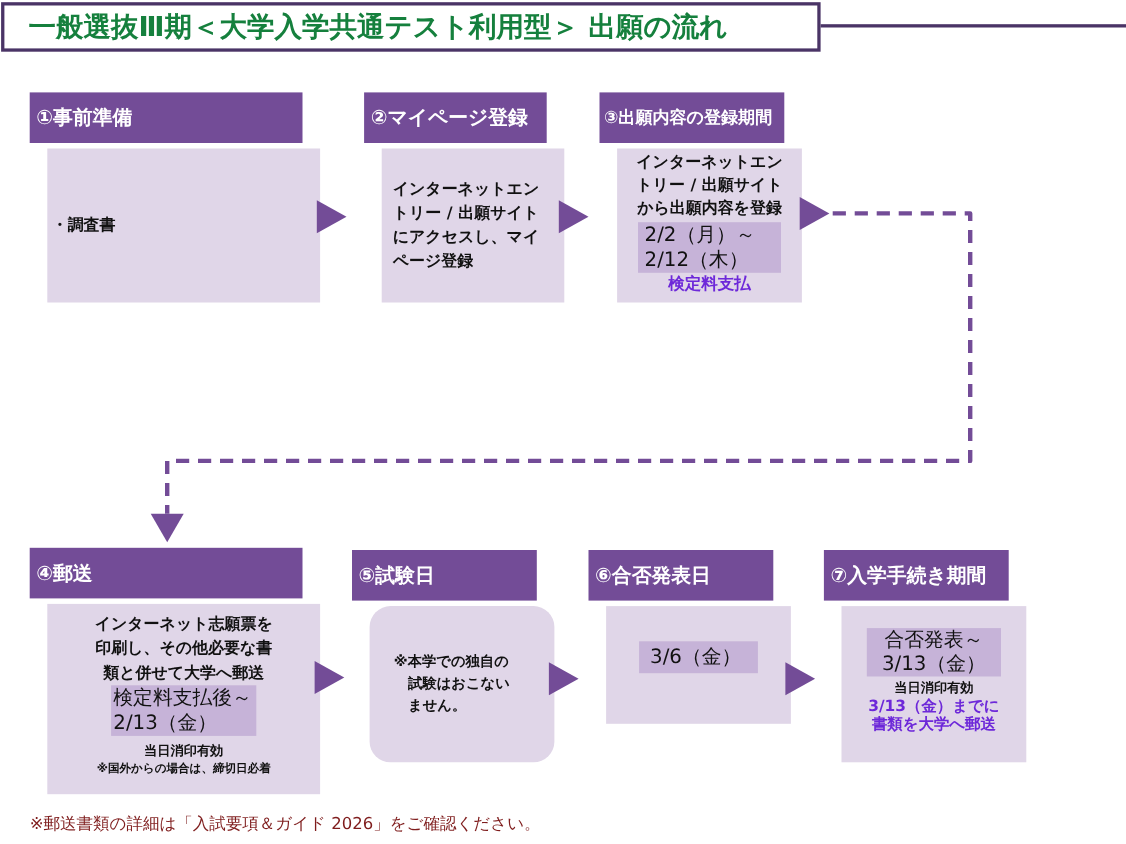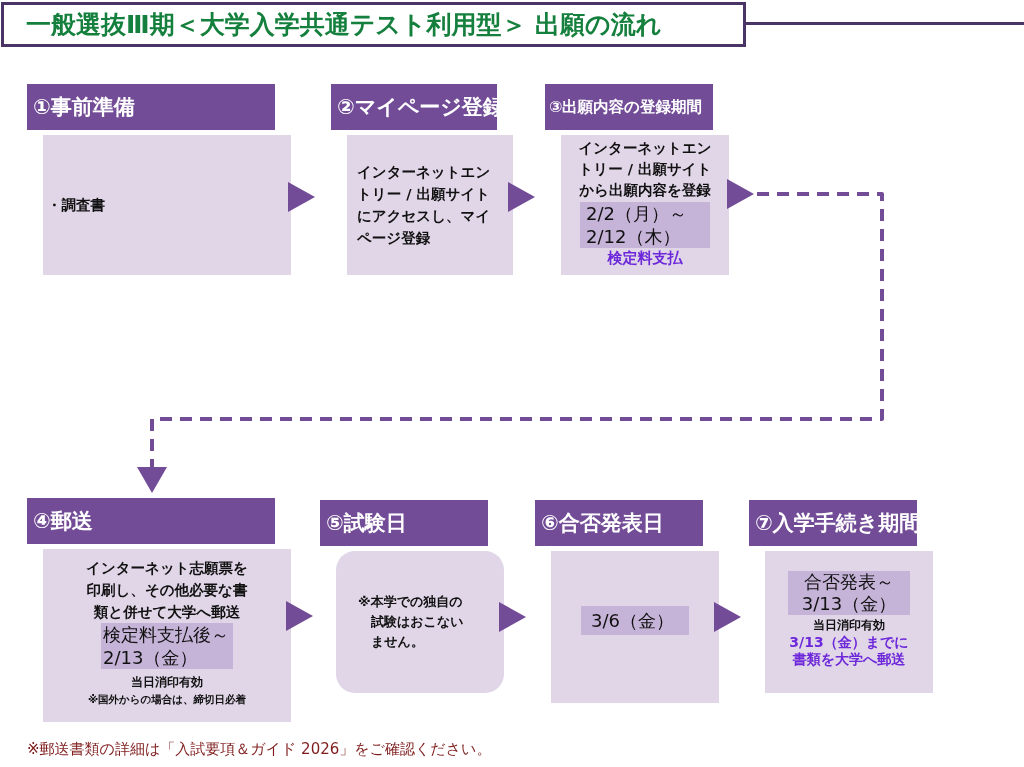--- a/index.html
+++ b/index.html
@@ -13,21 +13,21 @@
     font-size: 25px; font-weight: bold; letter-spacing: 0px; color: #15803d;
     white-space: nowrap;
   }
   .title-line {
     position: absolute; left: 746px; top: 22px; width: 278px; height: 3px; background: #4a3466;
   }
 
   .step { position: absolute; }
   .step .hdr {
     position: absolute; left: 0; top: 0; width: 100%; height: 46px;
-    background: #734c97; color: #fff; font-weight: bold; font-size: 21px;
+    background: #734c97; color: #fff; font-weight: bold; font-size: 18px;
     display: flex; align-items: center; padding-left: 6px; white-space: nowrap;
   }
   .step .body {
     position: absolute; left: 16px; top: 51px; width: 100%;
     background: #e0d6e8; font-size: 14.5px; font-weight: bold; line-height: 22px;
     display: flex; flex-direction: column; justify-content: center; align-items: center;
     text-align: center;
   }
   .hl {
     background: #c6b3d8; font-weight: normal; font-size: 18px; line-height: 23px; color: #111;
@@ -118,21 +118,21 @@
   <div class="body" style="height:142px; align-items:flex-start; padding-left:22px; text-align:left; font-size:13px; line-height:20px; white-space:pre;border-radius:19px;">
     <div>※本学での独自の</div>
     <div>　試験はおこない</div>
     <div>　ません。</div>
   </div>
 </div>
 <div class="arrow" style="left:499px; top:602px;"></div>
 
 <div class="step" style="left:535px; top:500px; width:168px;">
   <div class="hdr">⑥合否発表日</div>
-  <div class="body" style="height:152px;">
+  <div class="body" style="height:107px;">
     <div class="hl" style="width:108px; padding:3px 0 3px 10px; margin-top:-14px;">3/6（金）</div>
   </div>
 </div>
 <div class="arrow" style="left:714px; top:602px;"></div>
 
 <div class="step" style="left:749px; top:500px; width:168px;">
   <div class="hdr">⑦入学手続き期間</div>
   <div class="body" style="height:142px; justify-content:flex-start; padding-top:20px;">
     <div class="hl" style="width:122px; text-align:center; line-height:22px;">
       <div>合否発表～</div>

